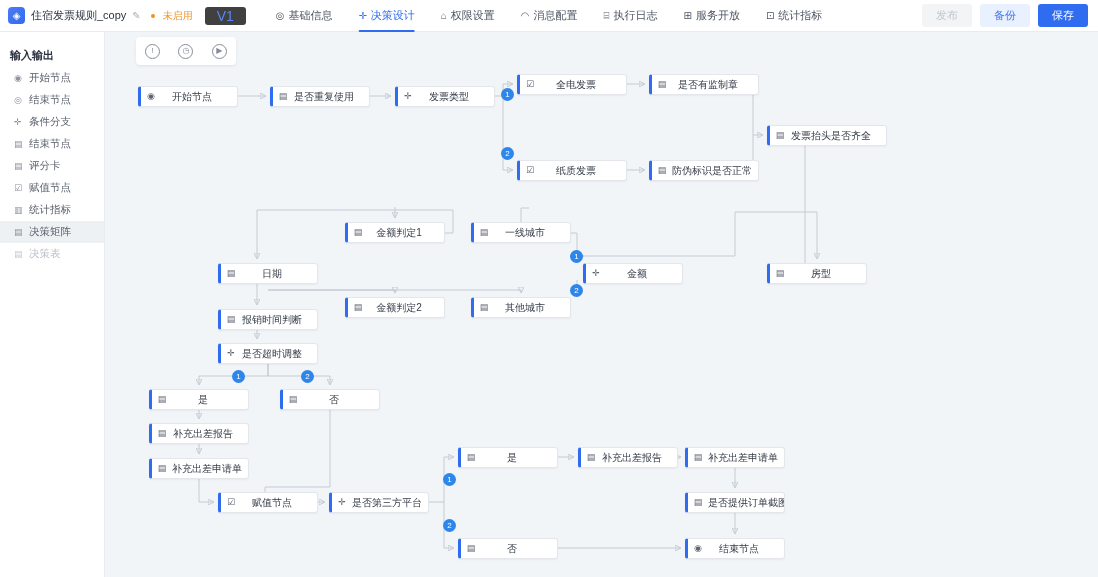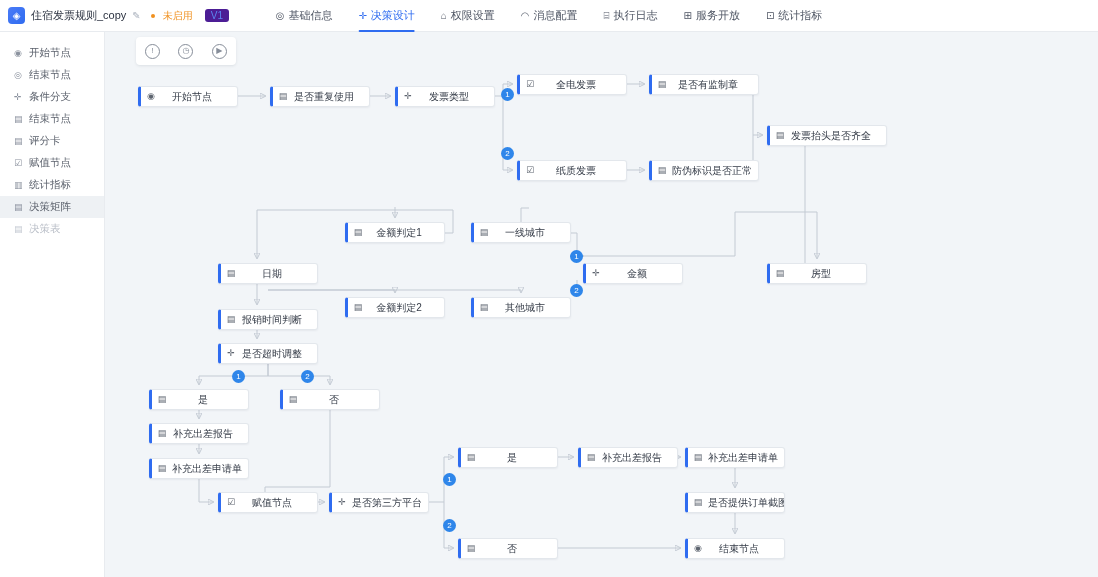--- a/index.html
+++ b/index.html
@@ -26,23 +26,23 @@
     color: #fff; font-size: 10px; line-height: 1;
   }
   .doc-title { font-size: 11px; color: #2b3240; white-space: nowrap; }
   .edit-pencil { font-size: 10px; color: #aab1bd; cursor: pointer; }
   .status-chip {
     display: flex; align-items: center; gap: 8px;
     font-size: 10px; color: #f0901e; margin-left: 4px; white-space: nowrap;
   }
   .status-dot { width: 4px; height: 4px; border-radius: 50%; background: #f0901e; }
   .ver-chip {
-    font-size: 10px; color: #5b86ef;
-    background: #4c1d95; border-radius: 3px;
-    padding: 1px 6px; margin-left: 6px;
+    font-size: 14px; color: #5b86ef;
+    background: #404040; border-radius: 3px;
+    padding: 1px 12px; margin-left: 6px;
   }
 
   .tabs {
     position: absolute; left: 50%; transform: translateX(-50%);
     display: flex; align-items: center; gap: 26px; height: 32px;
   }
   .tab {
     display: flex; align-items: center; gap: 4px;
     font-size: 11px; color: #4e5563; cursor: pointer;
     height: 32px; position: relative;
@@ -172,25 +172,31 @@
     <div class="tab">
       <span class="ti">⊞</span>
       <span>服务开放</span>
     </div>
     <div class="tab">
       <span class="ti">⊡</span>
       <span>统计指标</span>
     </div>
   </div>
 
+  <div class="actions">
+    <div class="btn btn-disabled">发布</div>
+    <div class="btn btn-light">备份</div>
+    <div class="btn btn-primary">保存</div>
+  </div>
 </div>
 
 <div class="shell">
 
   <div class="sidebar">
+    <div class="side-head">输入输出</div>
     <div class="side-item">
       <span class="si">◉</span>
       <span>开始节点</span>
     </div>
     <div class="side-item">
       <span class="si">◎</span>
       <span>结束节点</span>
     </div>
 
     <div class="side-item">

